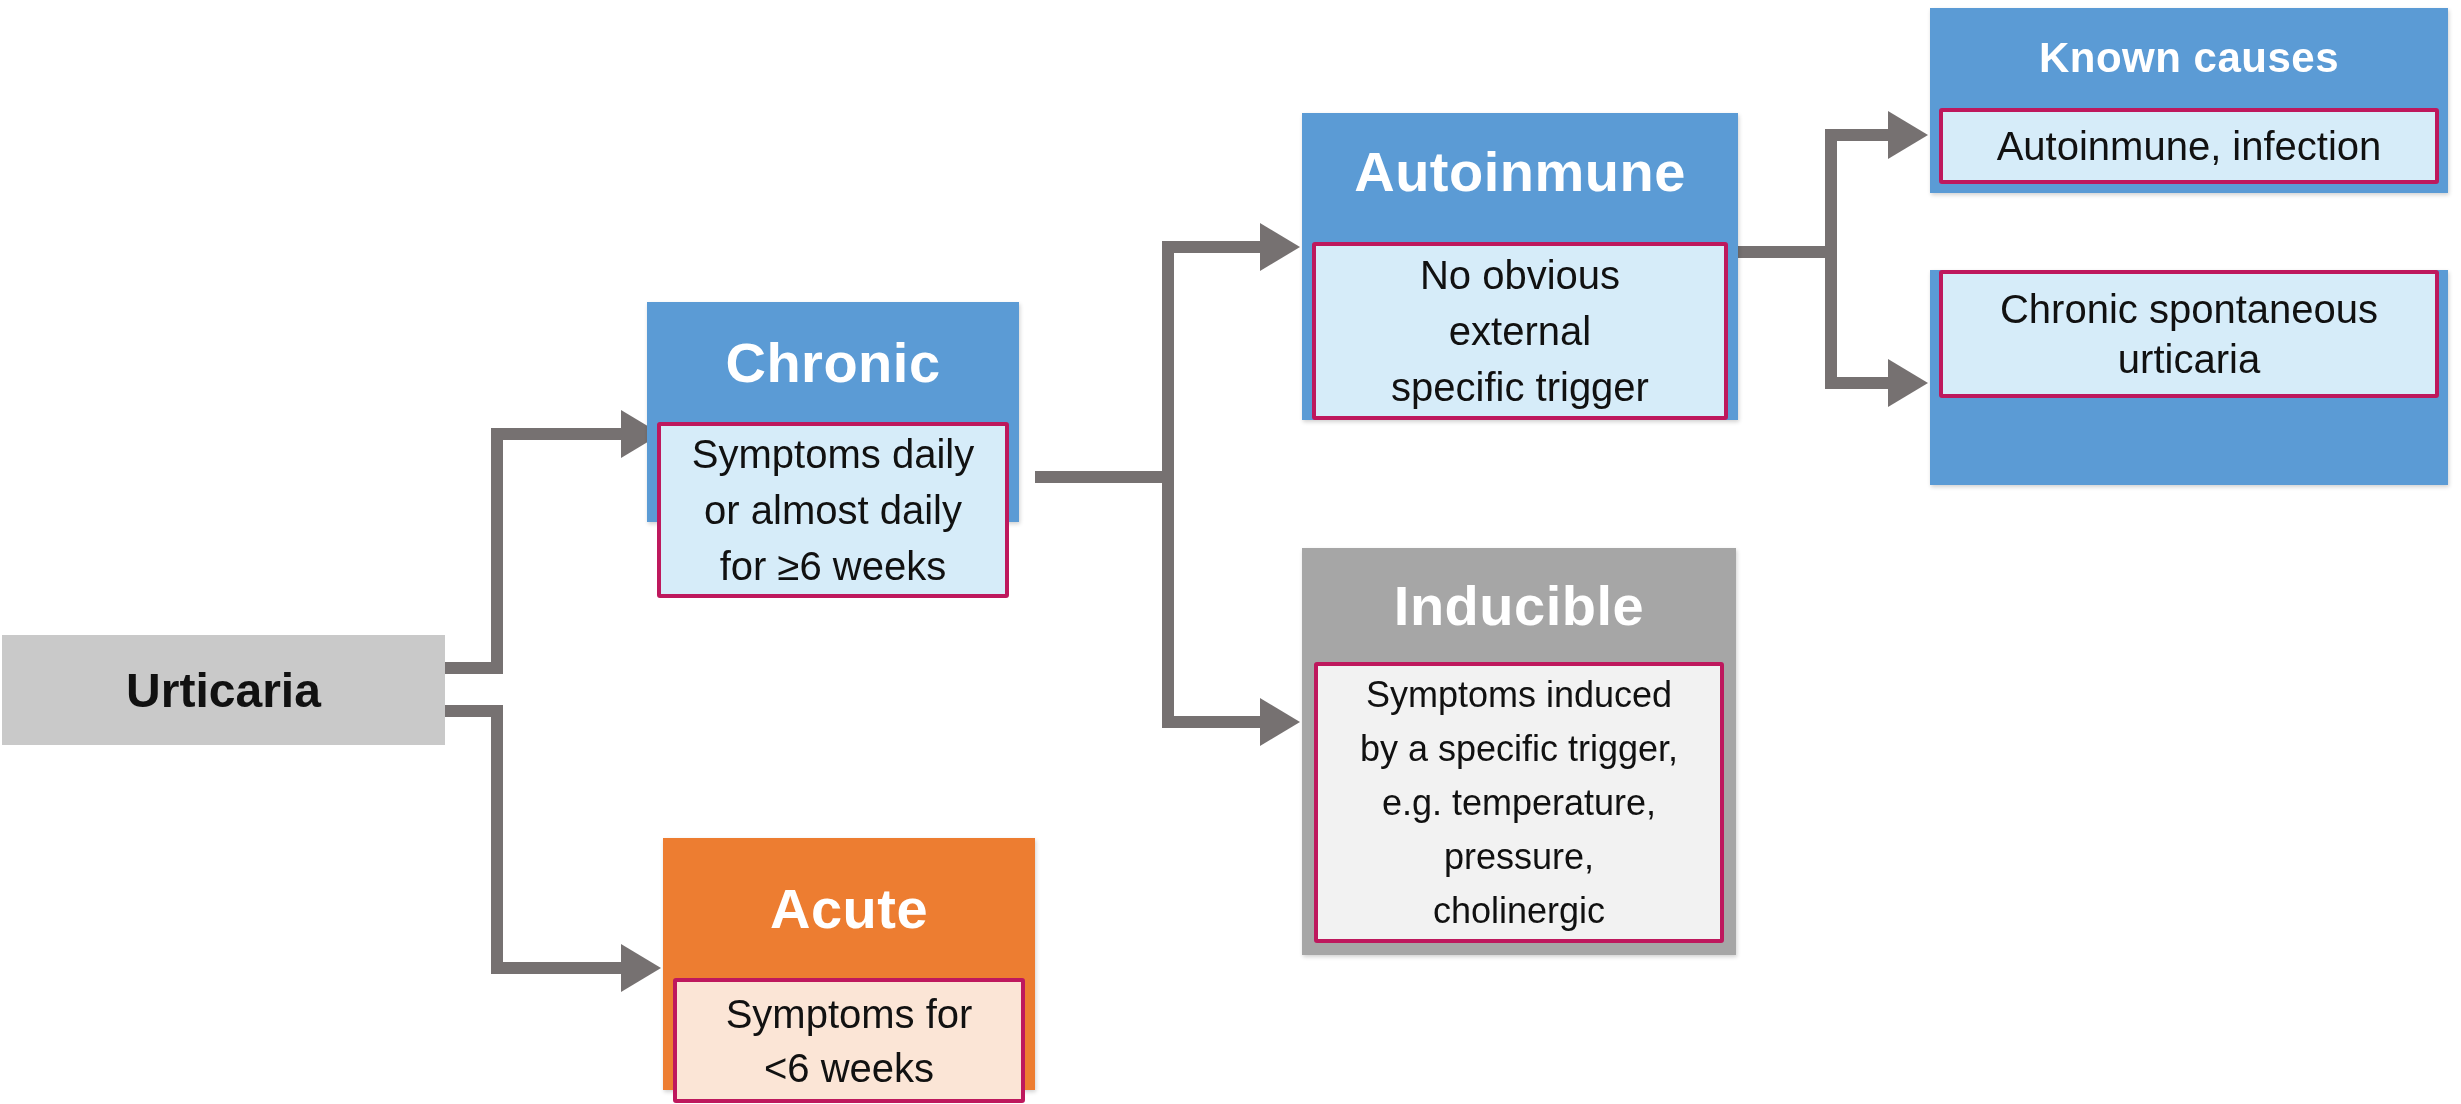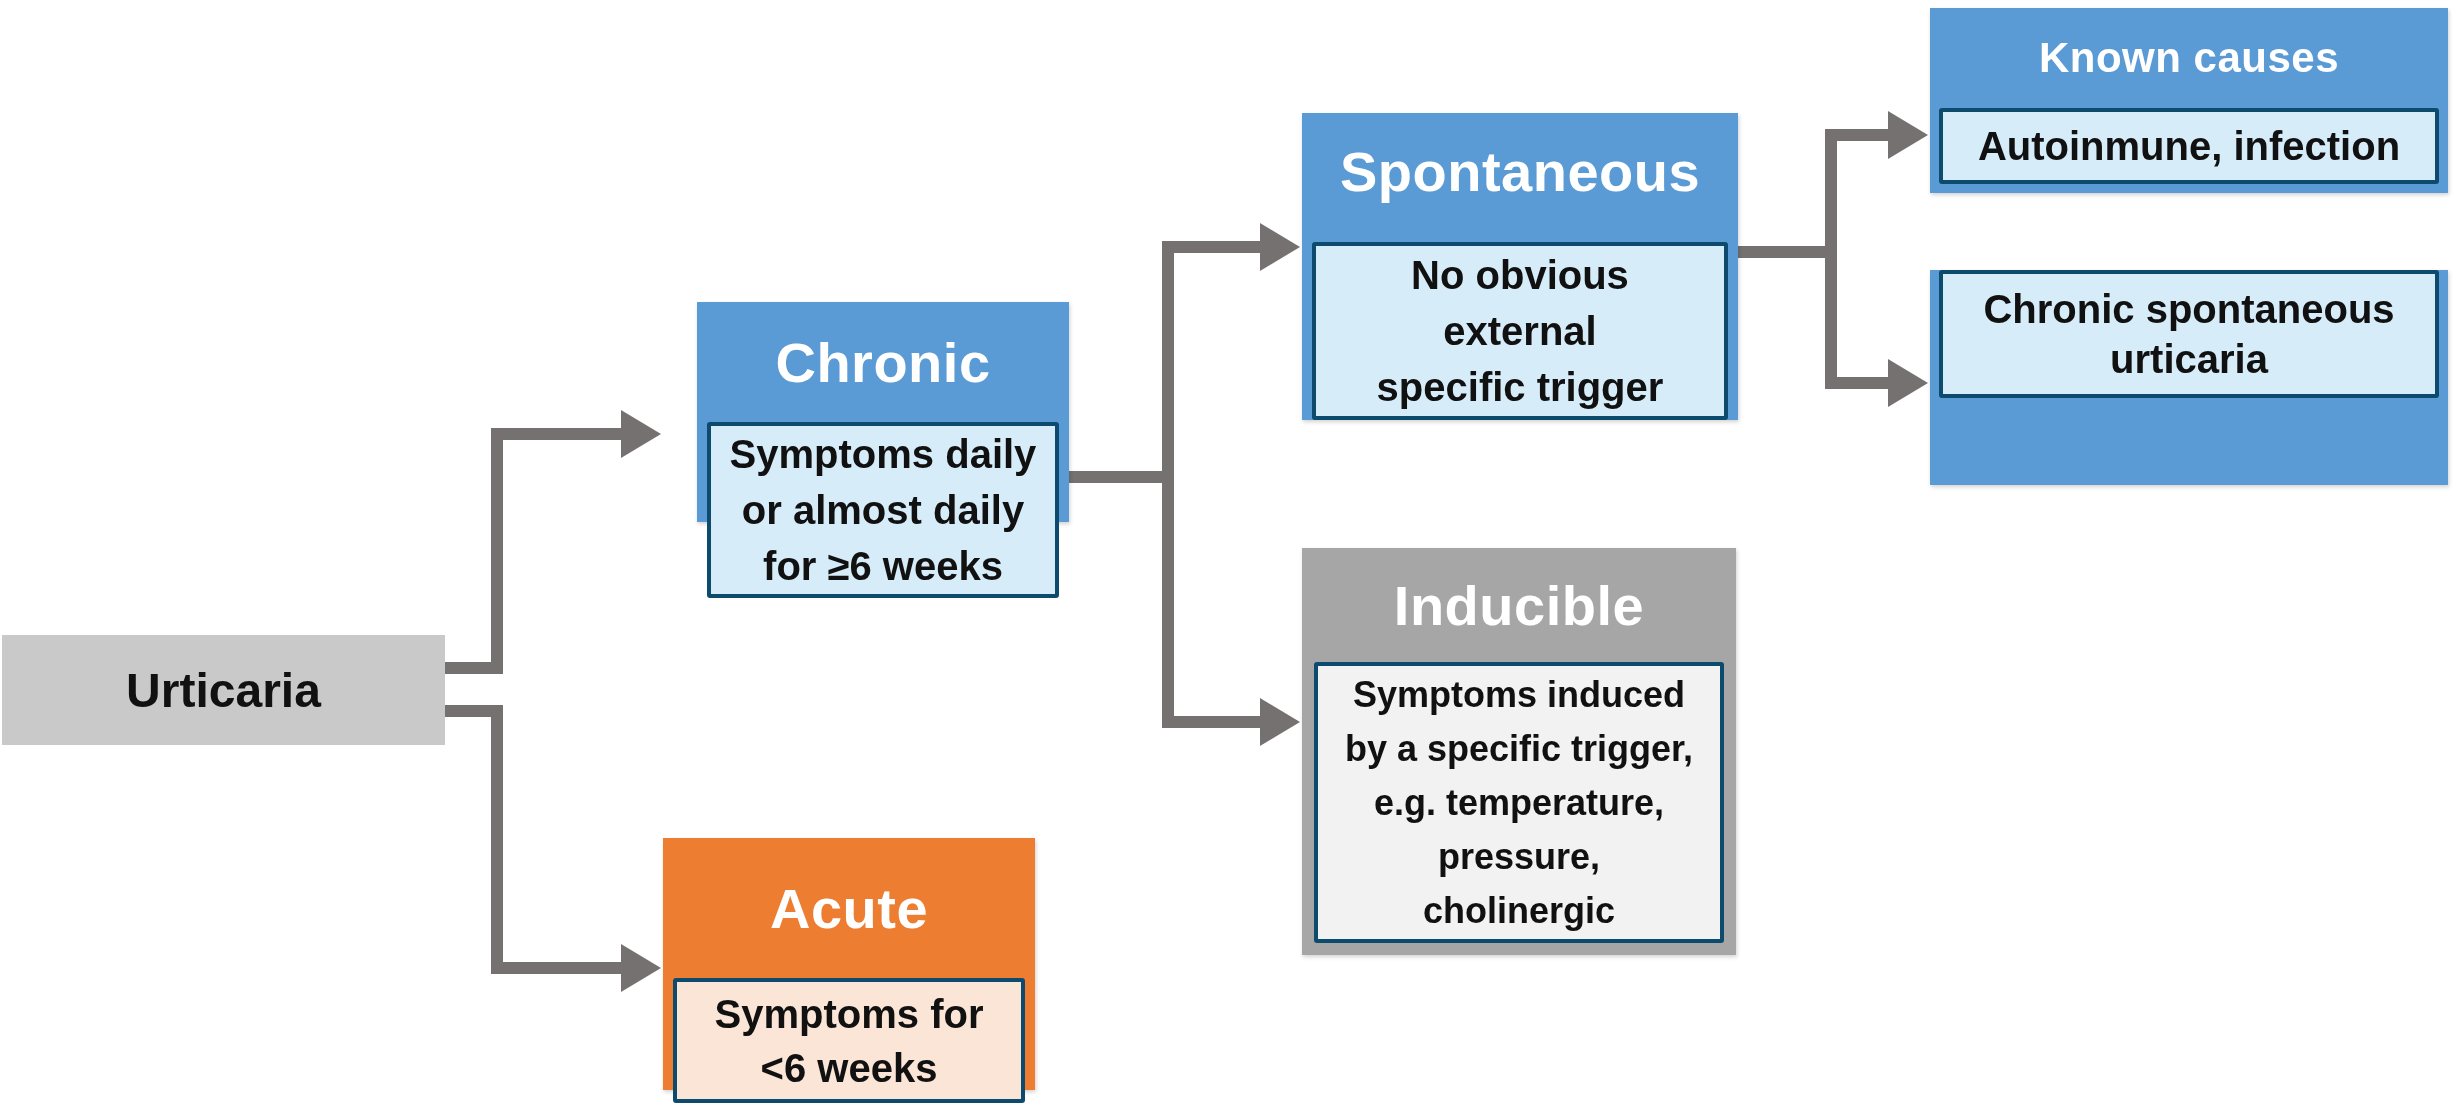--- a/index.html
+++ b/index.html
@@ -14,36 +14,36 @@
     font-family:"Liberation Sans","DejaVu Sans",sans-serif;}
   .stage{position:absolute;left:0;top:0;width:2461px;height:1104px}
   svg.wires{position:absolute;left:0;top:0;width:100%;height:100%;pointer-events:none}
   svg.wires path{stroke:var(--connector);stroke-width:12;fill:none;stroke-linejoin:miter}
   svg.wires polygon{fill:var(--connector)}
 
   .node{position:absolute;border-radius:0;box-shadow:1px 2px 4px rgba(0,0,0,.18)}
   .node .hd{display:flex;align-items:center;justify-content:center;
     font-weight:bold;color:var(--text-light);letter-spacing:.5px}
   .node .bd{display:flex;align-items:center;justify-content:center;text-align:center;
-    font-weight:bold;color:var(--text-dark);white-space:pre-line;
-    border:4px solid #0c4a6e;border-radius:3px}
+    font-weight:normal;color:var(--text-dark);white-space:pre-line;
+    border:4px solid #be185d;border-radius:3px}
   .blue{background:var(--blue)}
   .blue .bd{background:var(--blue-light)}
   .orange{background:var(--orange)}
   .orange .bd{background:var(--orange-light)}
   .grayn{background:var(--gray-header)}
   .grayn .bd{background:var(--gray-light)}
 
   
   .root-node{position:absolute;left:2px;top:635px;width:443px;height:110px;
     background:var(--root-gray);display:flex;align-items:center;justify-content:center;
     font-weight:bold;font-size:48px;color:var(--text-dark)}
 
   
-  #chronic{left:697px;top:302px;width:372px;height:220px}
+  #chronic{left:647px;top:302px;width:372px;height:220px}
   #chronic .hd{height:120px;font-size:56px}
   #chronic .bd{margin:0 10px 12px;height:176px;font-size:40px;line-height:1.4}
   
   #acute{left:663px;top:838px;width:372px;height:252px}
   #acute .hd{height:140px;font-size:56px}
   #acute .bd{margin:0 10px 12px;height:125px;font-size:40px;line-height:1.35}
   
   #spontaneous{left:1302px;top:113px;width:436px;height:307px}
   #spontaneous .hd{height:117px;font-size:56px}
   #spontaneous .bd{margin:12px 10px 12px;height:178px;font-size:40px;line-height:1.4}
@@ -93,21 +93,21 @@
 for ≥6 weeks</div>
   </div>
 
   <div class="node orange" id="acute">
     <div class="hd">Acute</div>
     <div class="bd">Symptoms for
 &lt;6 weeks</div>
   </div>
 
   <div class="node blue" id="spontaneous">
-    <div class="hd">Spontaneous</div>
+    <div class="hd">Autoinmune</div>
     <div class="bd">No obvious
 external
 specific trigger</div>
   </div>
 
   <div class="node grayn" id="inducible">
     <div class="hd">Inducible</div>
     <div class="bd">Symptoms induced
 by a specific trigger,
 e.g. temperature,

